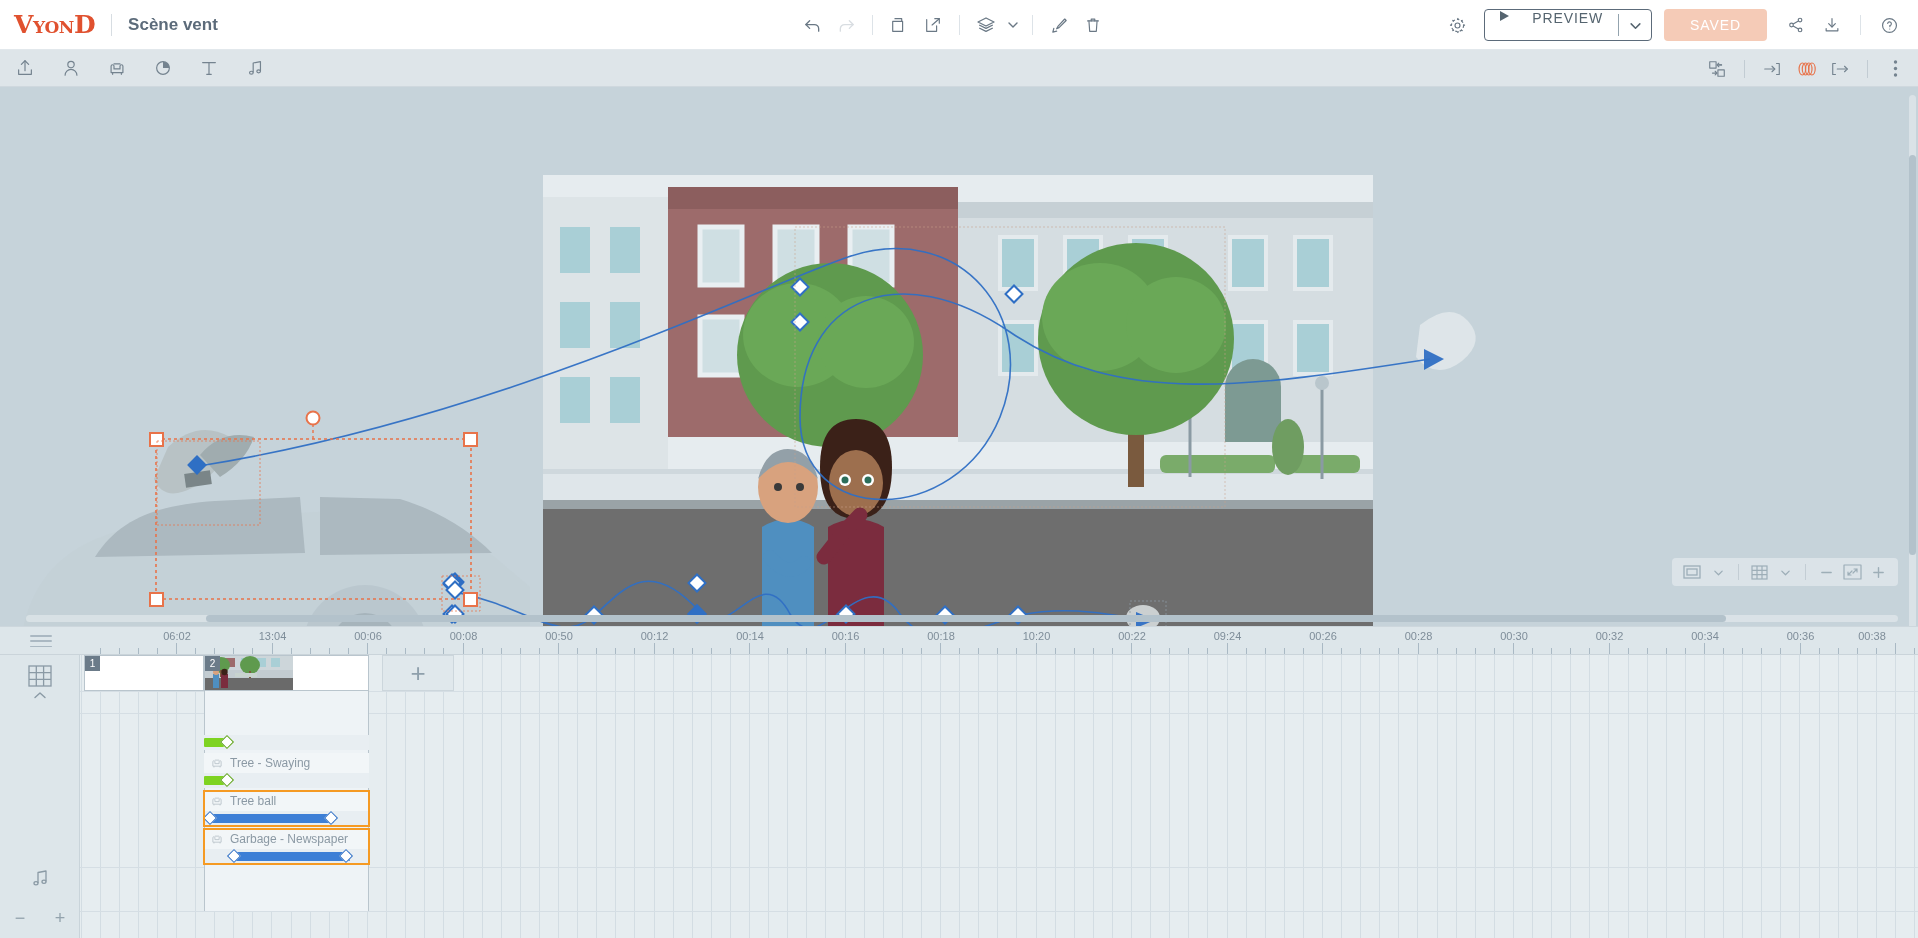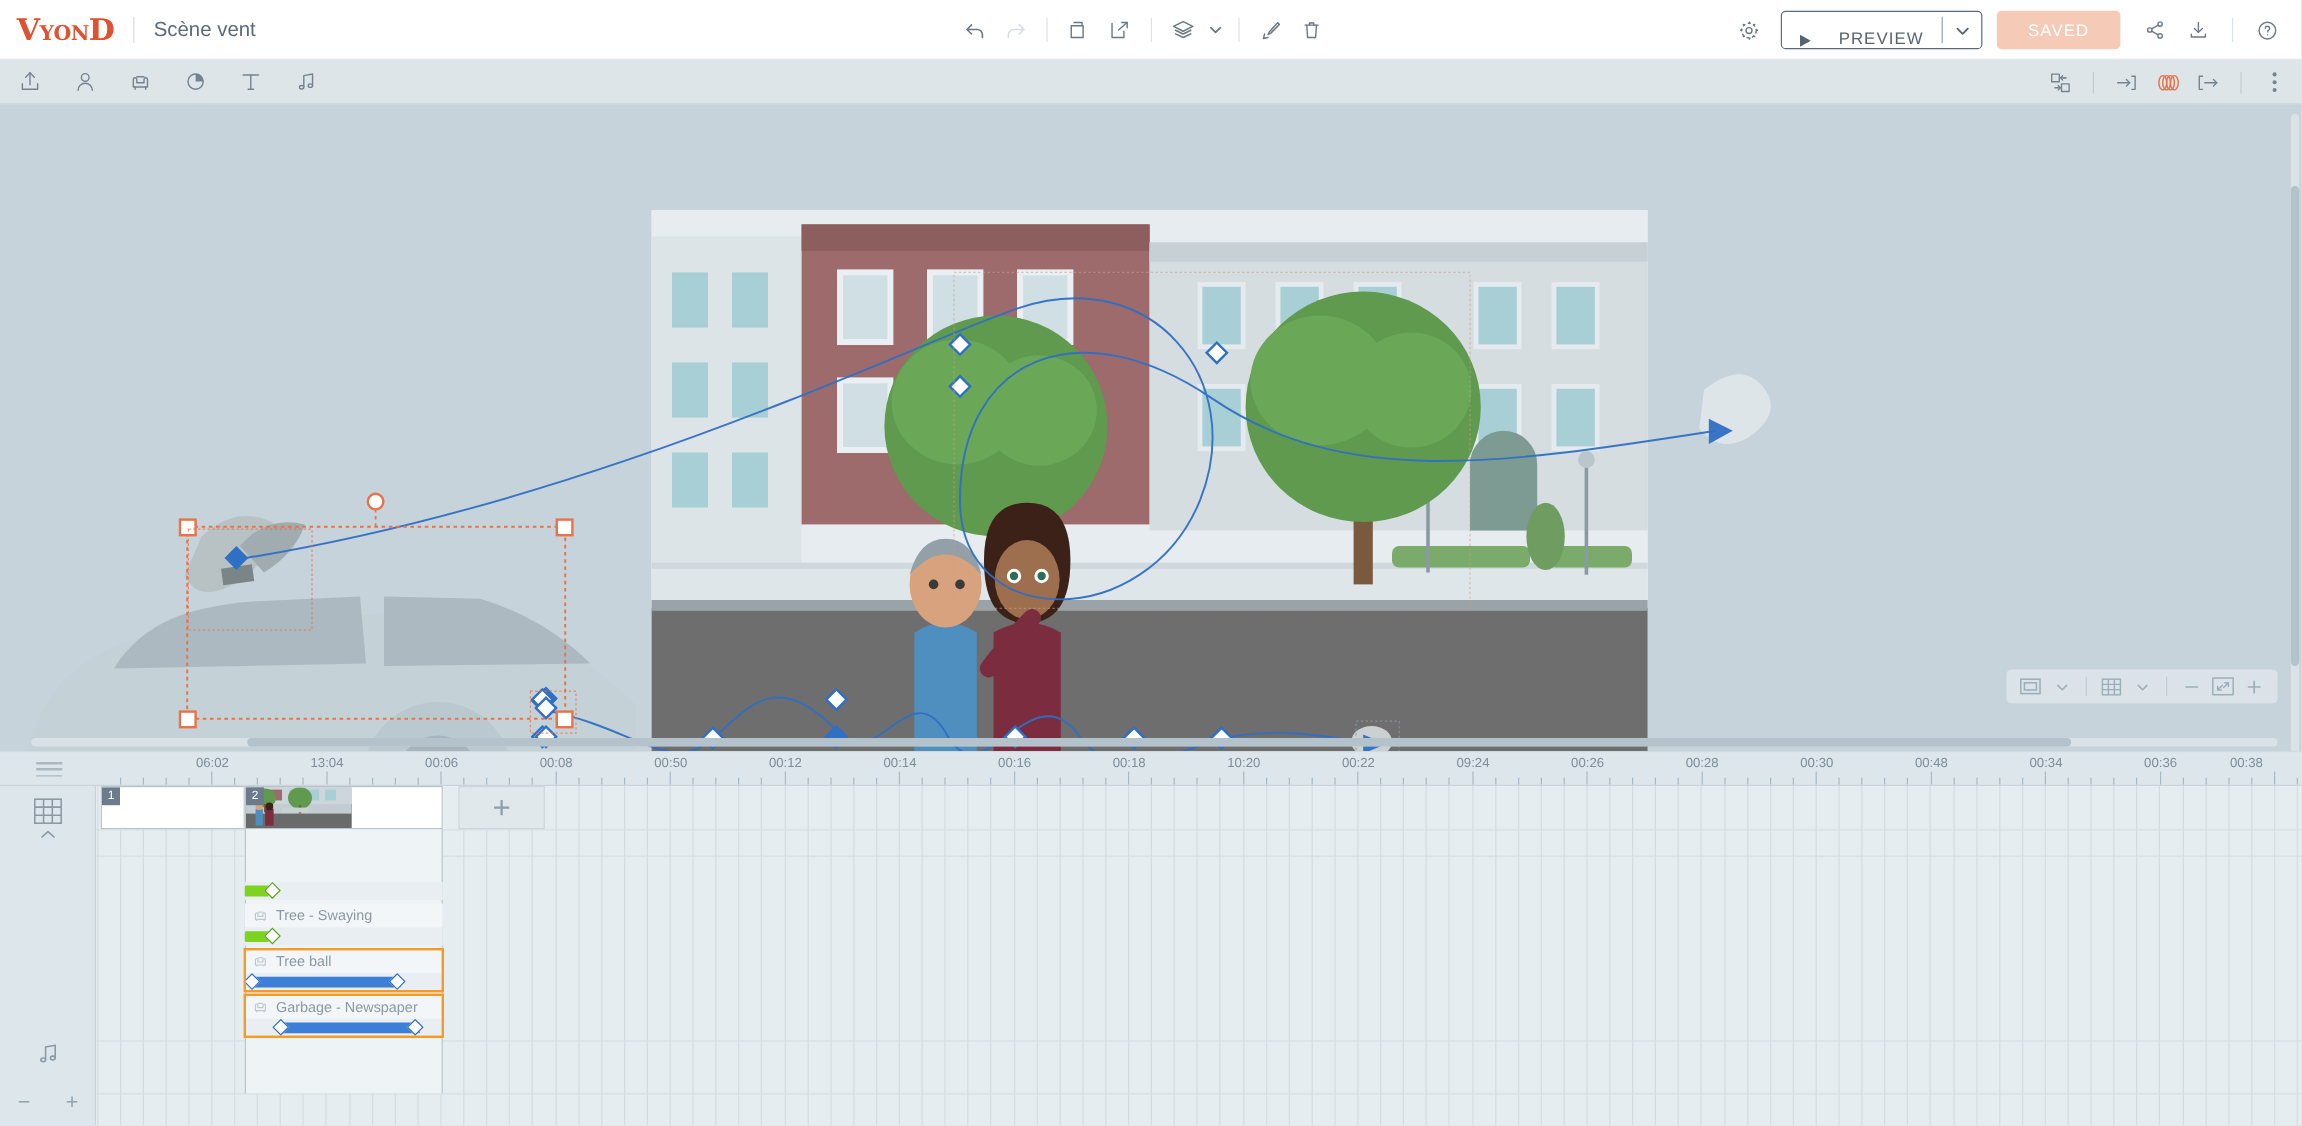--- a/index.html
+++ b/index.html
@@ -31,21 +31,21 @@
     letter-spacing: -0.5px;
     color: #e0512f;
     line-height: 1;
     display: flex; align-items: baseline;
   }
   .logo .sm { font-size: 17px; }
   .brand-divider {
     width: 1px; height: 22px; background: #d7dde2; margin: 0 16px;
   }
   .scene-title {
-    font-size: 17px; color: #5c6b7a; font-weight: 400;
+    font-size: 17px; color: #5c6b7a; font-weight: 700;
   }
   .top-center {
     position: absolute; left: 795px; top: 0;
     height: 50px; display: flex; align-items: center; gap: 0px;
   }
   .tb-btn {
     width: 34px; height: 34px;
     display: flex; align-items: center; justify-content: center;
     cursor: pointer; border-radius: 3px;
   }
@@ -60,21 +60,21 @@
   .preview-btn {
     display: flex; align-items: center;
     height: 32px;
     border: 1px solid #5c6b7a;
     border-radius: 4px;
     margin-left: 8px; margin-right: 10px;
     cursor: pointer;
     background: #fff;
   }
   .preview-main {
-    display: flex; align-items: flex-end; gap: 22px;
+    display: flex; align-items: flex-start; gap: 22px;
     padding: 0 15px 0 14px; height: 100%;
   }
   .preview-label {
     font-size: 14px; letter-spacing: 0.9px; color: #55646f; font-weight: 500;
   }
   .preview-sep { width: 1px; height: 22px; background: #93a3ae; }
   .preview-chev { width: 32px; height: 100%; display:flex; align-items:center; justify-content:center;}
   .saved-btn {
     background: #f5cbb7;
     color: #ffffff;
@@ -853,21 +853,21 @@
           <div class="tick minor" style="left: 1455.7px;"></div>
           <div class="tick minor" style="left: 1474.8px;"></div>
           <div class="tick minor" style="left: 1493.9px;"></div>
           <div class="tick major" style="left: 1513px;"></div>
           <div class="tick-label" style="left: 1514px;">00:30</div>
           <div class="tick minor" style="left: 1532.1px;"></div>
           <div class="tick minor" style="left: 1551.2px;"></div>
           <div class="tick minor" style="left: 1570.3px;"></div>
           <div class="tick minor" style="left: 1589.4px;"></div>
           <div class="tick major" style="left: 1608.5px;"></div>
-          <div class="tick-label" style="left: 1609.5px;">00:48</div>
+          <div class="tick-label" style="left: 1609.5px;">00:32</div>
           <div class="tick minor" style="left: 1627.6px;"></div>
           <div class="tick minor" style="left: 1646.7px;"></div>
           <div class="tick minor" style="left: 1665.8px;"></div>
           <div class="tick minor" style="left: 1684.9px;"></div>
           <div class="tick major" style="left: 1704px;"></div>
           <div class="tick-label" style="left: 1705px;">00:34</div>
           <div class="tick minor" style="left: 1723.1px;"></div>
           <div class="tick minor" style="left: 1742.2px;"></div>
           <div class="tick minor" style="left: 1761.3px;"></div>
           <div class="tick minor" style="left: 1780.4px;"></div>

